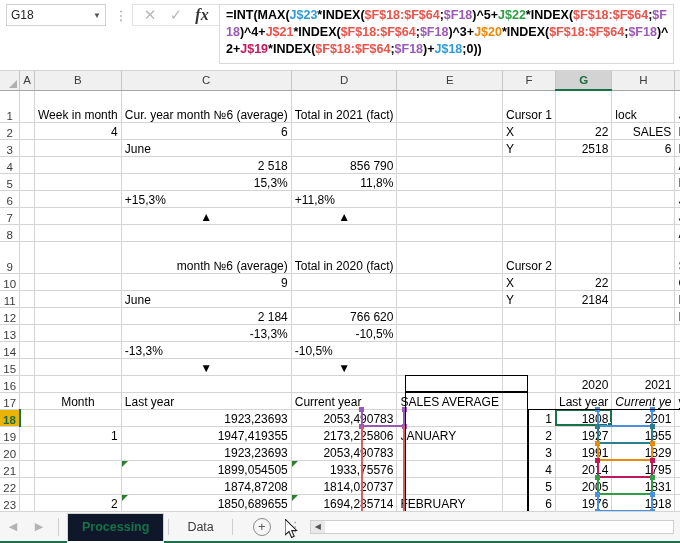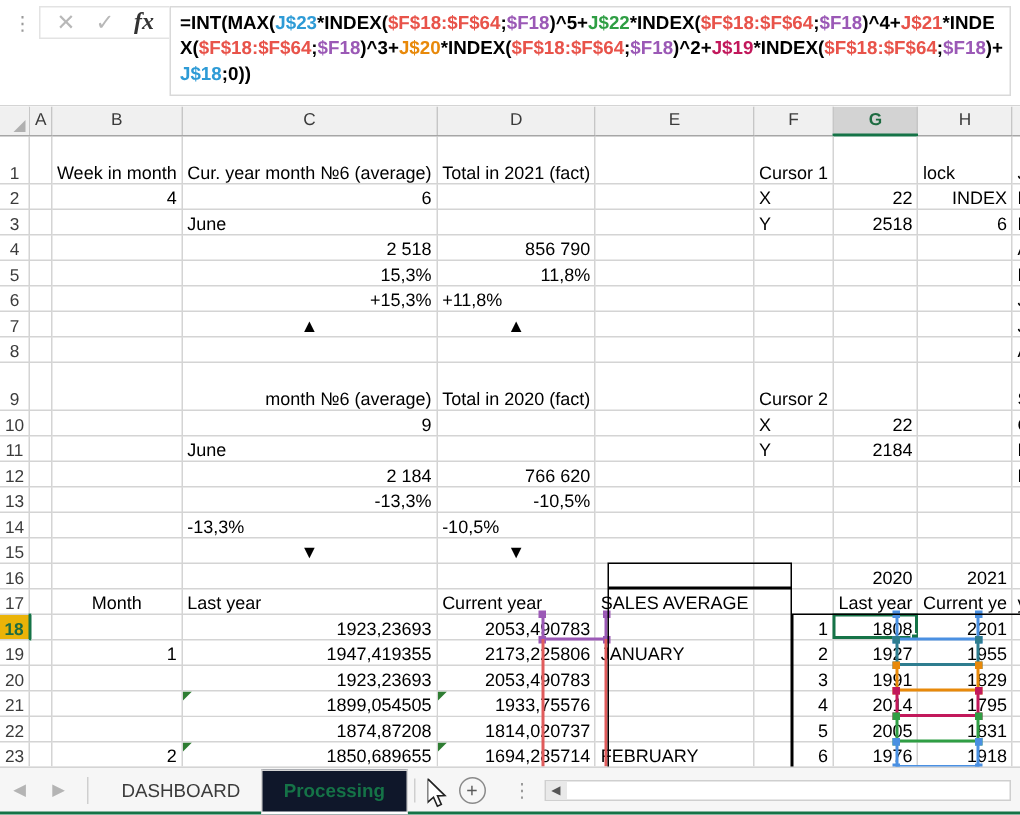--- a/index.html
+++ b/index.html
@@ -203,20 +203,24 @@
   #mouse-cursor {
     position: absolute; left: 285px; top: 519px;
     width: 14px; height: 20px; z-index: 40; pointer-events: none;
   }
 </style>
 </head>
 <body>
 
 <div id="formula-bar">
 
+  <div id="name-box">
+    <span class="nb-text">G18</span>
+    <span class="nb-arrow">▼</span>
+  </div>
 
   <div id="namebox-sep">⋮</div>
 
   <div id="fx-group">
     <div class="fx-btn">✕</div>
     <div class="fx-btn">✓</div>
     <div class="fx-btn fx-italic">fx</div>
   </div>
 
   <div id="formula-input"><span class="tk" style="color: rgb(0, 0, 0);">=INT(MAX(</span><span class="tk" style="color: rgb(46, 155, 214);">J$23</span><span class="tk" style="color: rgb(0, 0, 0);">*INDEX(</span><span class="tk" style="color: rgb(232, 83, 74);">$F$18:$F$64</span><span class="tk" style="color: rgb(0, 0, 0);">;</span><span class="tk" style="color: rgb(155, 89, 182);">$F18</span><span class="tk" style="color: rgb(0, 0, 0);">)^5+</span><span class="tk" style="color: rgb(47, 158, 68);">J$22</span><span class="tk" style="color: rgb(0, 0, 0);">*INDEX(</span><span class="tk" style="color: rgb(232, 83, 74);">$F$18:$F$64</span><span class="tk" style="color: rgb(0, 0, 0);">;</span><span class="tk" style="color: rgb(155, 89, 182);">$F18</span><span class="tk" style="color: rgb(0, 0, 0);">)^4+</span><span class="tk" style="color: rgb(232, 83, 74);">J$21</span><span class="tk" style="color: rgb(0, 0, 0);">*INDEX(</span><span class="tk" style="color: rgb(232, 83, 74);">$F$18:$F$64</span><span class="tk" style="color: rgb(0, 0, 0);">;</span><span class="tk" style="color: rgb(155, 89, 182);">$F18</span><span class="tk" style="color: rgb(0, 0, 0);">)^3+</span><span class="tk" style="color: rgb(232, 137, 10);">J$20</span><span class="tk" style="color: rgb(0, 0, 0);">*INDEX(</span><span class="tk" style="color: rgb(232, 83, 74);">$F$18:$F$64</span><span class="tk" style="color: rgb(0, 0, 0);">;</span><span class="tk" style="color: rgb(155, 89, 182);">$F18</span><span class="tk" style="color: rgb(0, 0, 0);">)^2+</span><span class="tk" style="color: rgb(194, 24, 91);">J$19</span><span class="tk" style="color: rgb(0, 0, 0);">*INDEX(</span><span class="tk" style="color: rgb(232, 83, 74);">$F$18:$F$64</span><span class="tk" style="color: rgb(0, 0, 0);">;</span><span class="tk" style="color: rgb(155, 89, 182);">$F18</span><span class="tk" style="color: rgb(0, 0, 0);">)+</span><span class="tk" style="color: rgb(46, 155, 214);">J$18</span><span class="tk" style="color: rgb(0, 0, 0);">;0))</span></div>
@@ -255,21 +259,21 @@
         </tr>
         <tr style="height: 17px;">
           <td class="rowhdr">2</td>
           <td class="l" style="width: 46px;"></td>
           <td class="r" style="width: 82px;">4</td>
           <td class="r" style="width: 110px;">6</td>
           <td class="l" style="width: 75px;"></td>
           <td class="l" style="width: 22px;"></td>
           <td class="l" style="width: 44px;">X</td>
           <td class="r" style="width: 73px;">22</td>
-          <td class="r" style="width: 50px;">INDEX</td>
+          <td class="r" style="width: 50px;">SALES</td>
           <td class="l" style="width: 69px;">February</td>
         </tr>
         <tr style="height: 17px;">
           <td class="rowhdr">3</td>
           <td class="l" style="width: 46px;"></td>
           <td class="l" style="width: 82px;"></td>
           <td class="l" style="width: 110px;">June</td>
           <td class="l" style="width: 75px;"></td>
           <td class="l" style="width: 22px;"></td>
           <td class="l" style="width: 44px;">Y</td>
@@ -298,21 +302,21 @@
           <td class="l" style="width: 22px;"></td>
           <td class="l" style="width: 44px;"></td>
           <td class="l" style="width: 73px;"></td>
           <td class="l" style="width: 50px;"></td>
           <td class="l" style="width: 69px;">May</td>
         </tr>
         <tr style="height: 17px;">
           <td class="rowhdr">6</td>
           <td class="l" style="width: 46px;"></td>
           <td class="l" style="width: 82px;"></td>
-          <td class="l" style="width: 110px; text-align: right;">+15,3%</td>
+          <td class="l" style="width: 110px;">+15,3%</td>
           <td class="l" style="width: 75px;">+11,8%</td>
           <td class="l" style="width: 22px;"></td>
           <td class="l" style="width: 44px;"></td>
           <td class="l" style="width: 73px;"></td>
           <td class="l" style="width: 50px;"></td>
           <td class="l" style="width: 69px;">June</td>
         </tr>
         <tr style="height: 17px;">
           <td class="rowhdr">7</td>
           <td class="l" style="width: 46px;"></td>
@@ -435,21 +439,21 @@
         </tr>
         <tr style="height: 17px;">
           <td class="rowhdr">17</td>
           <td class="l" style="width: 46px;"></td>
           <td class="c b" style="width: 82px;">Month</td>
           <td class="l b" style="width: 110px;">Last year</td>
           <td class="l b" style="width: 75px;">Current year</td>
           <td class="l" style="width: 22px;">SALES AVERAGE</td>
           <td class="l" style="width: 44px;"></td>
           <td class="l b" style="width: 73px;">Last year</td>
-          <td class="l b" style="width: 50px;">Current ye</td>
+          <td class="l b" style="width: 50px; font-style: italic;">Current ye</td>
           <td class="l" style="width: 69px;">y = (c3 * x^3) + (c2 * x^2) + (c1</td>
         </tr>
         <tr style="height: 17px;">
           <td class="rowhdr rh-sel">18</td>
           <td class="l" style="width: 46px;"></td>
           <td class="l" style="width: 82px;"></td>
           <td class="r" style="width: 110px;">1923,23693</td>
           <td class="r" style="width: 75px;">2053,490783</td>
           <td class="l" style="width: 22px;"></td>
           <td class="r purplefill" style="width: 44px;">1</td>
@@ -588,23 +592,23 @@
     </div>
     <div class="tr-frame" style="left: 405px; top: 304px; width: 123px; height: 17px; border: 1px solid rgb(0, 0, 0);"></div>
     <div class="tr-frame" style="left: 528px; top: 338px; width: 175px; height: 119px; border: 1px solid rgb(0, 0, 0);"></div>
     <div class="tr-frame" style="left: 405px; top: 321px; width: 123px; height: 136px; border: 1px solid rgb(0, 0, 0);"></div>
   </div>
 
 <div id="tabbar">
   <div class="nav-arrow">◀</div>
   <div class="nav-arrow">▶</div>
   <div id="tab-divider"></div>
-  <div class="sheet-tab">DASHBOARD</div>
   <div class="sheet-tab active">Processing</div>
   <div class="tab-sep"></div>
+  <div class="sheet-tab">Data</div>
   <div class="tab-sep"></div>
   <div id="add-sheet">+</div>
   <div id="tab-more">⋮</div>
   <div id="hscroll">
     <div class="sb-left">◀</div>
   </div>
 </div>
 
 <svg id="mouse-cursor" viewBox="0 0 14 20">
   <path d="M0,0 L0,16 L4,12.5 L6.6,18.5 L9.2,17.3 L6.7,11.6 L11.6,11.4 Z" fill="#ffffff" stroke="#222222" stroke-width="1.1"></path>

